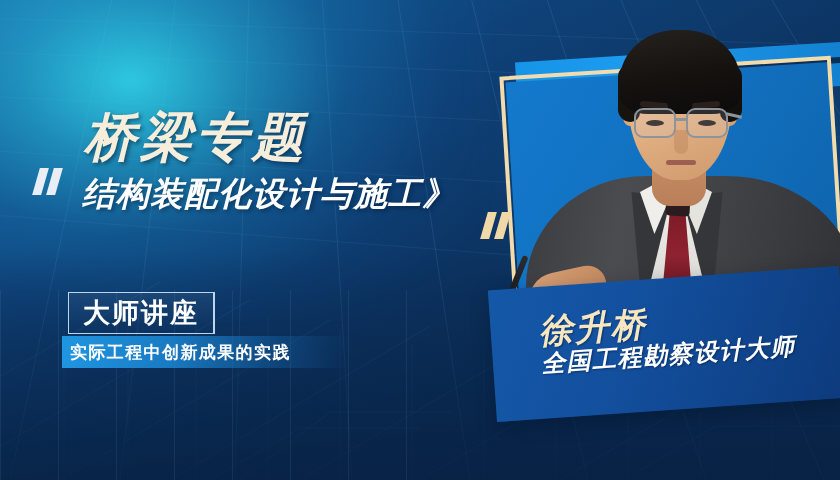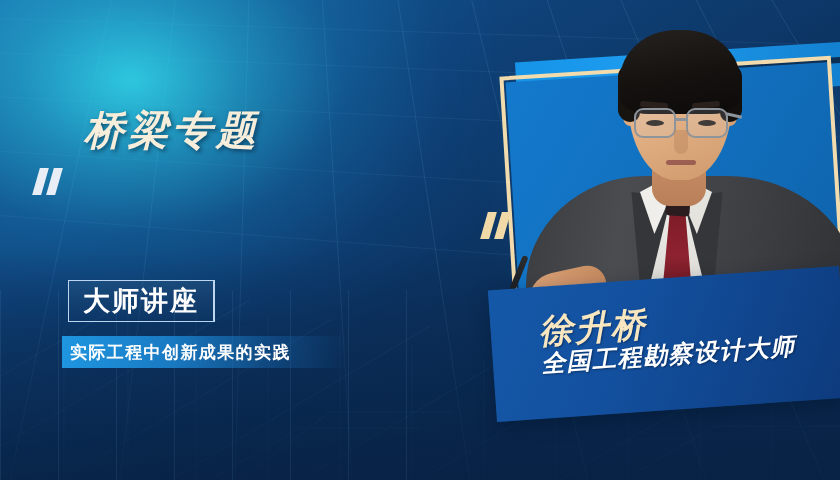--- a/index.html
+++ b/index.html
@@ -195,21 +195,21 @@
     color:#ffffff; letter-spacing:1.5px; line-height:1.12;
     margin-top:1px;
     text-shadow:1px 1px 2px rgba(0,20,50,0.5);
   }
 
   
   .left-block{ position:absolute; left:0; top:0; width:520px; height:480px; }
 
   .topic-title{
     position:absolute; left:84px; top:103px;
-    font-size:40px; font-weight:bold; font-style:italic;
+    font-size:52px; font-weight:bold; font-style:italic;
     color:#f6eddb; letter-spacing:4px;
     text-shadow:2px 2px 4px rgba(2,20,48,0.55);
   }
 
   .quote-left{
     position:absolute; left:36px; top:168px;
     font-size:0;
   }
   .quote-left i, .quote-right i{
     display:inline-block; width:9px; height:27px; margin-right:5px;
@@ -220,21 +220,21 @@
   .quote-right i{ background:#f0d9a6; }
 
   .main-title{
     position:absolute; left:82px; top:172px; width:420px;
     font-size:33px; font-weight:bold; font-style:italic;
     color:#ffffff; line-height:1.32; letter-spacing:1px;
     text-shadow:2px 2px 4px rgba(2,20,48,0.5);
   }
 
   .info-box{
-    position:absolute; left:68px; top:280px;
+    position:absolute; left:68px; top:292px;
     height:42px;
     display:flex; align-items:stretch;
     border:1.6px solid #bcd6ef;
   }
   .info-box .cell{
     display:flex; align-items:center; justify-content:center;
     color:#ffffff;
     background:linear-gradient(180deg, rgba(255,255,255,0.05), rgba(255,255,255,0));
   }
   .info-box .cell-a{
@@ -367,20 +367,21 @@
   </div>
 
   <div class="left-block">
 
     <div class="topic-title">桥梁专题</div>
 
     <div class="quote-left"><i></i><i></i></div>
     <div class="quote-right"><i></i><i></i></div>
 
     <div class="main-title">
+      <div>结构装配化设计与施工》</div>
     </div>
 
     <div class="info-box">
       <div class="cell cell-a">大师讲座</div>
     </div>
 
     <div class="sub-bar">
       <span>实际工程中创新成果的实践</span>
     </div>
 

